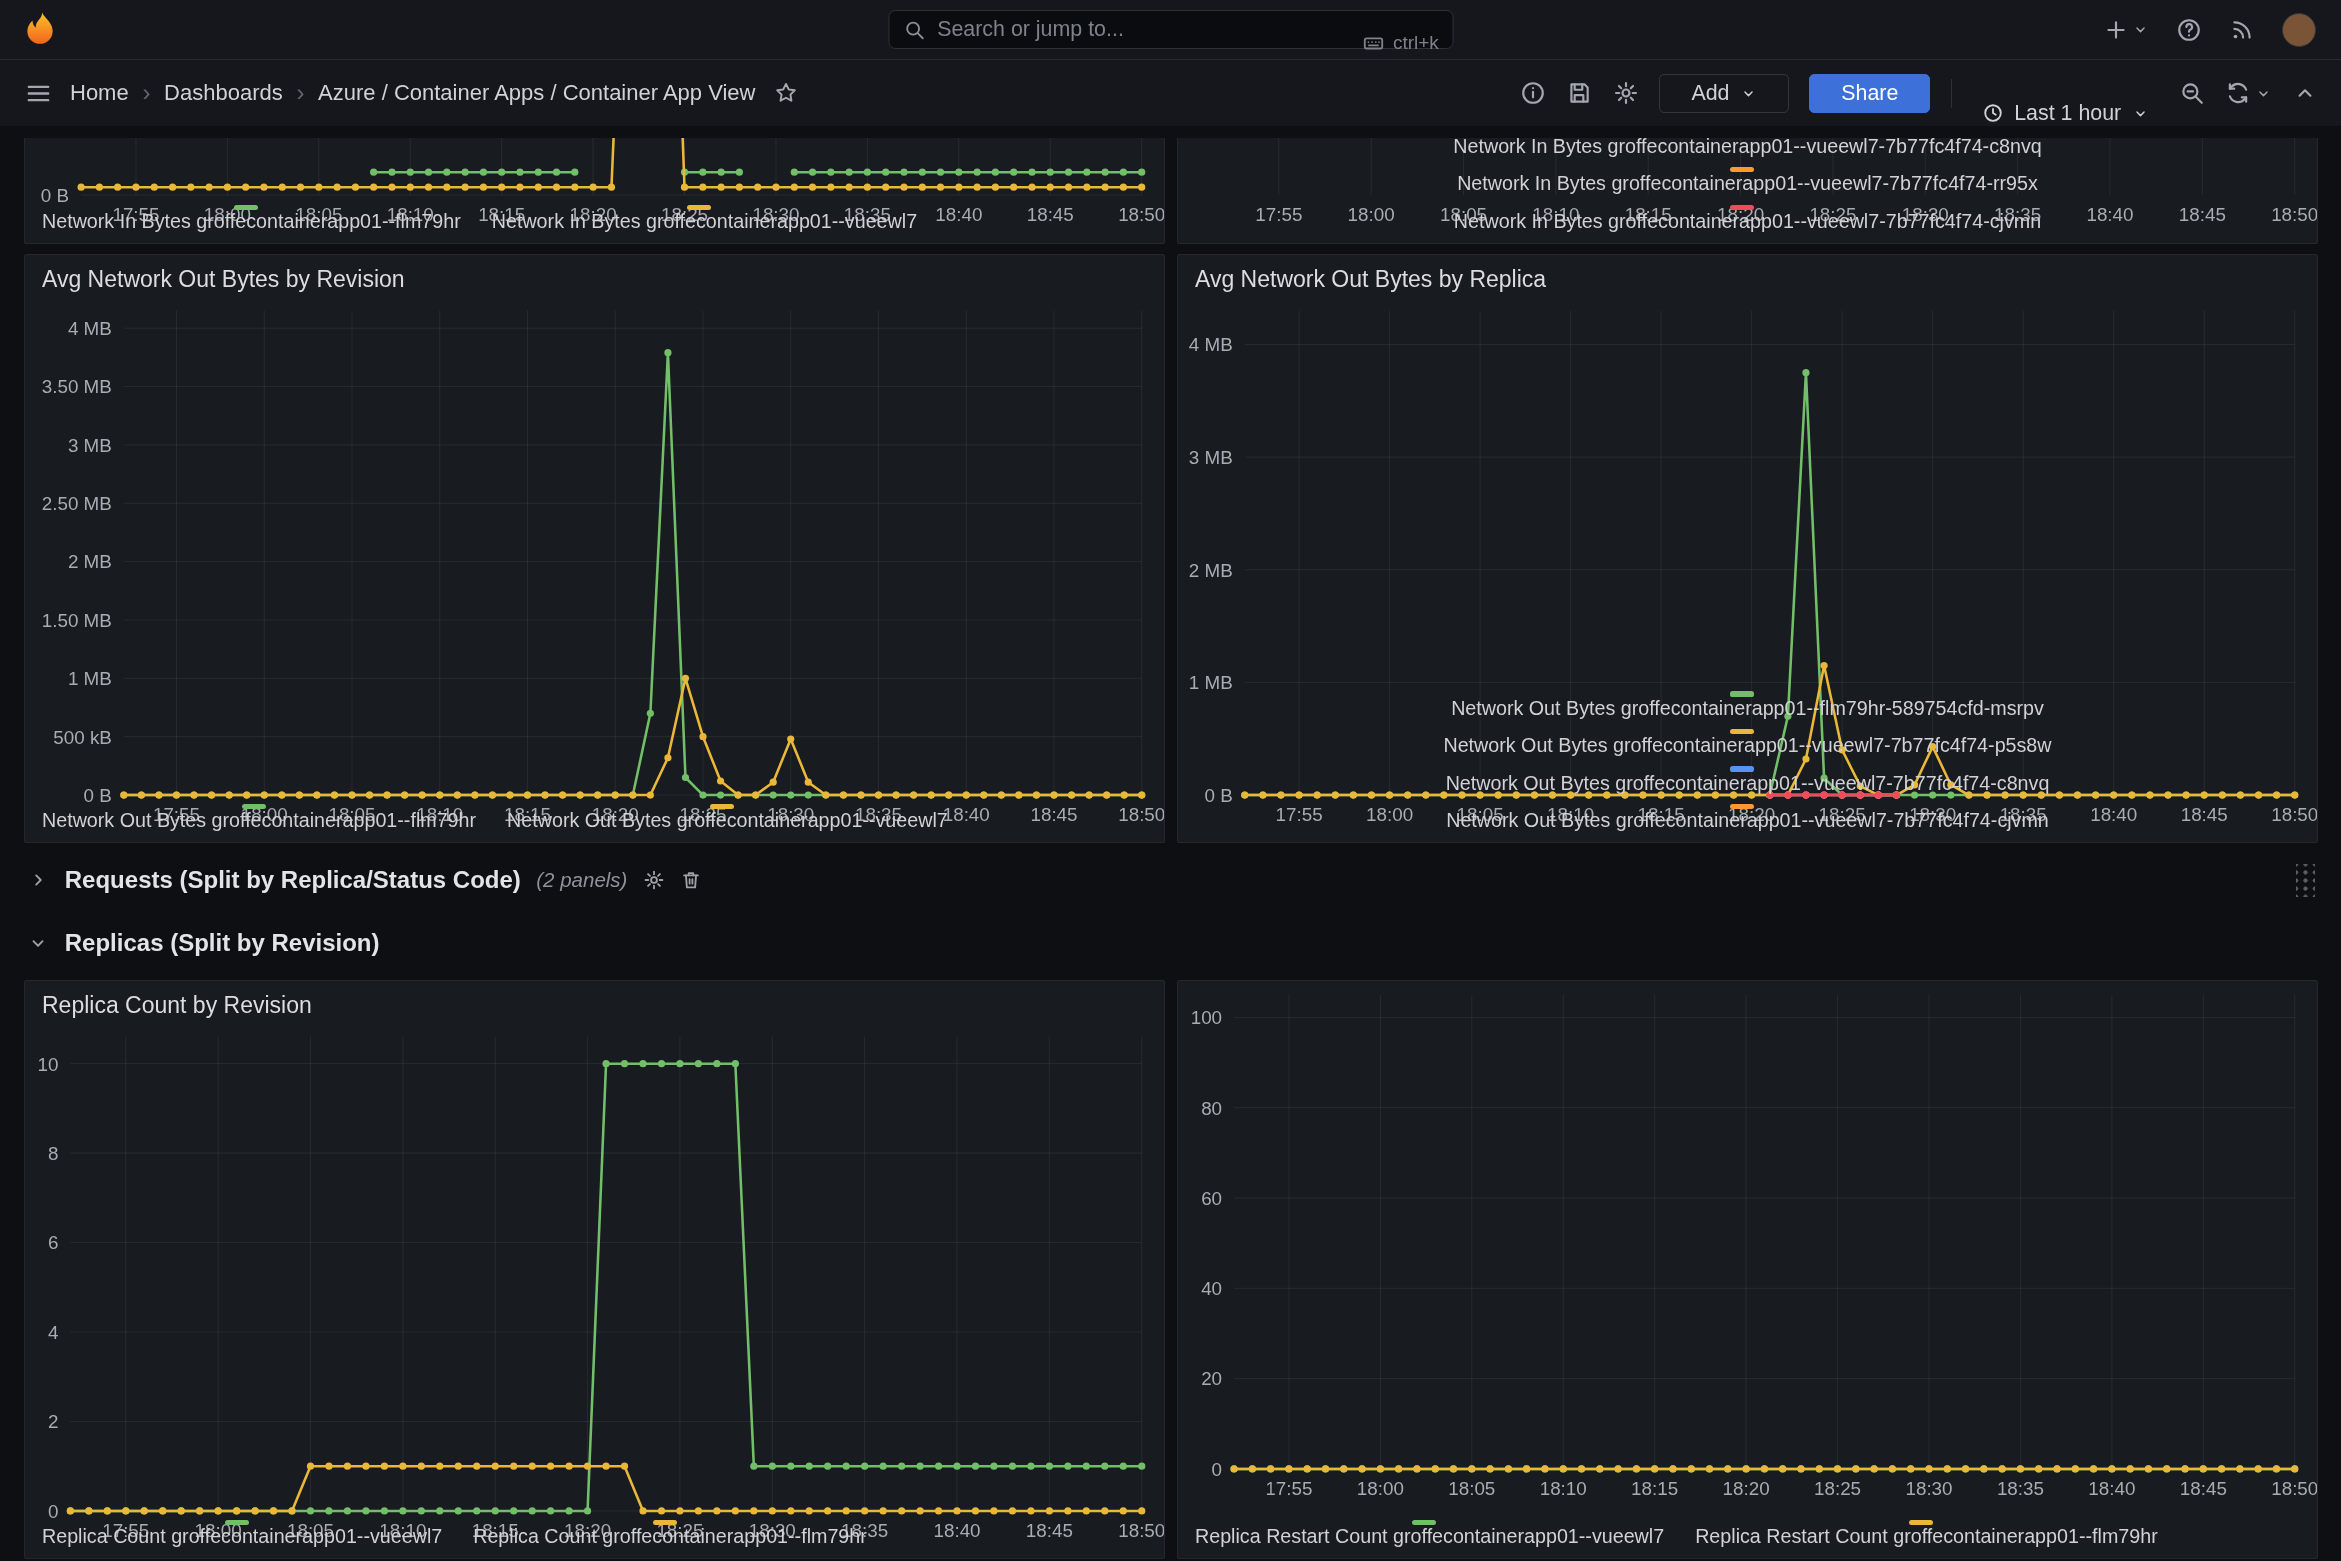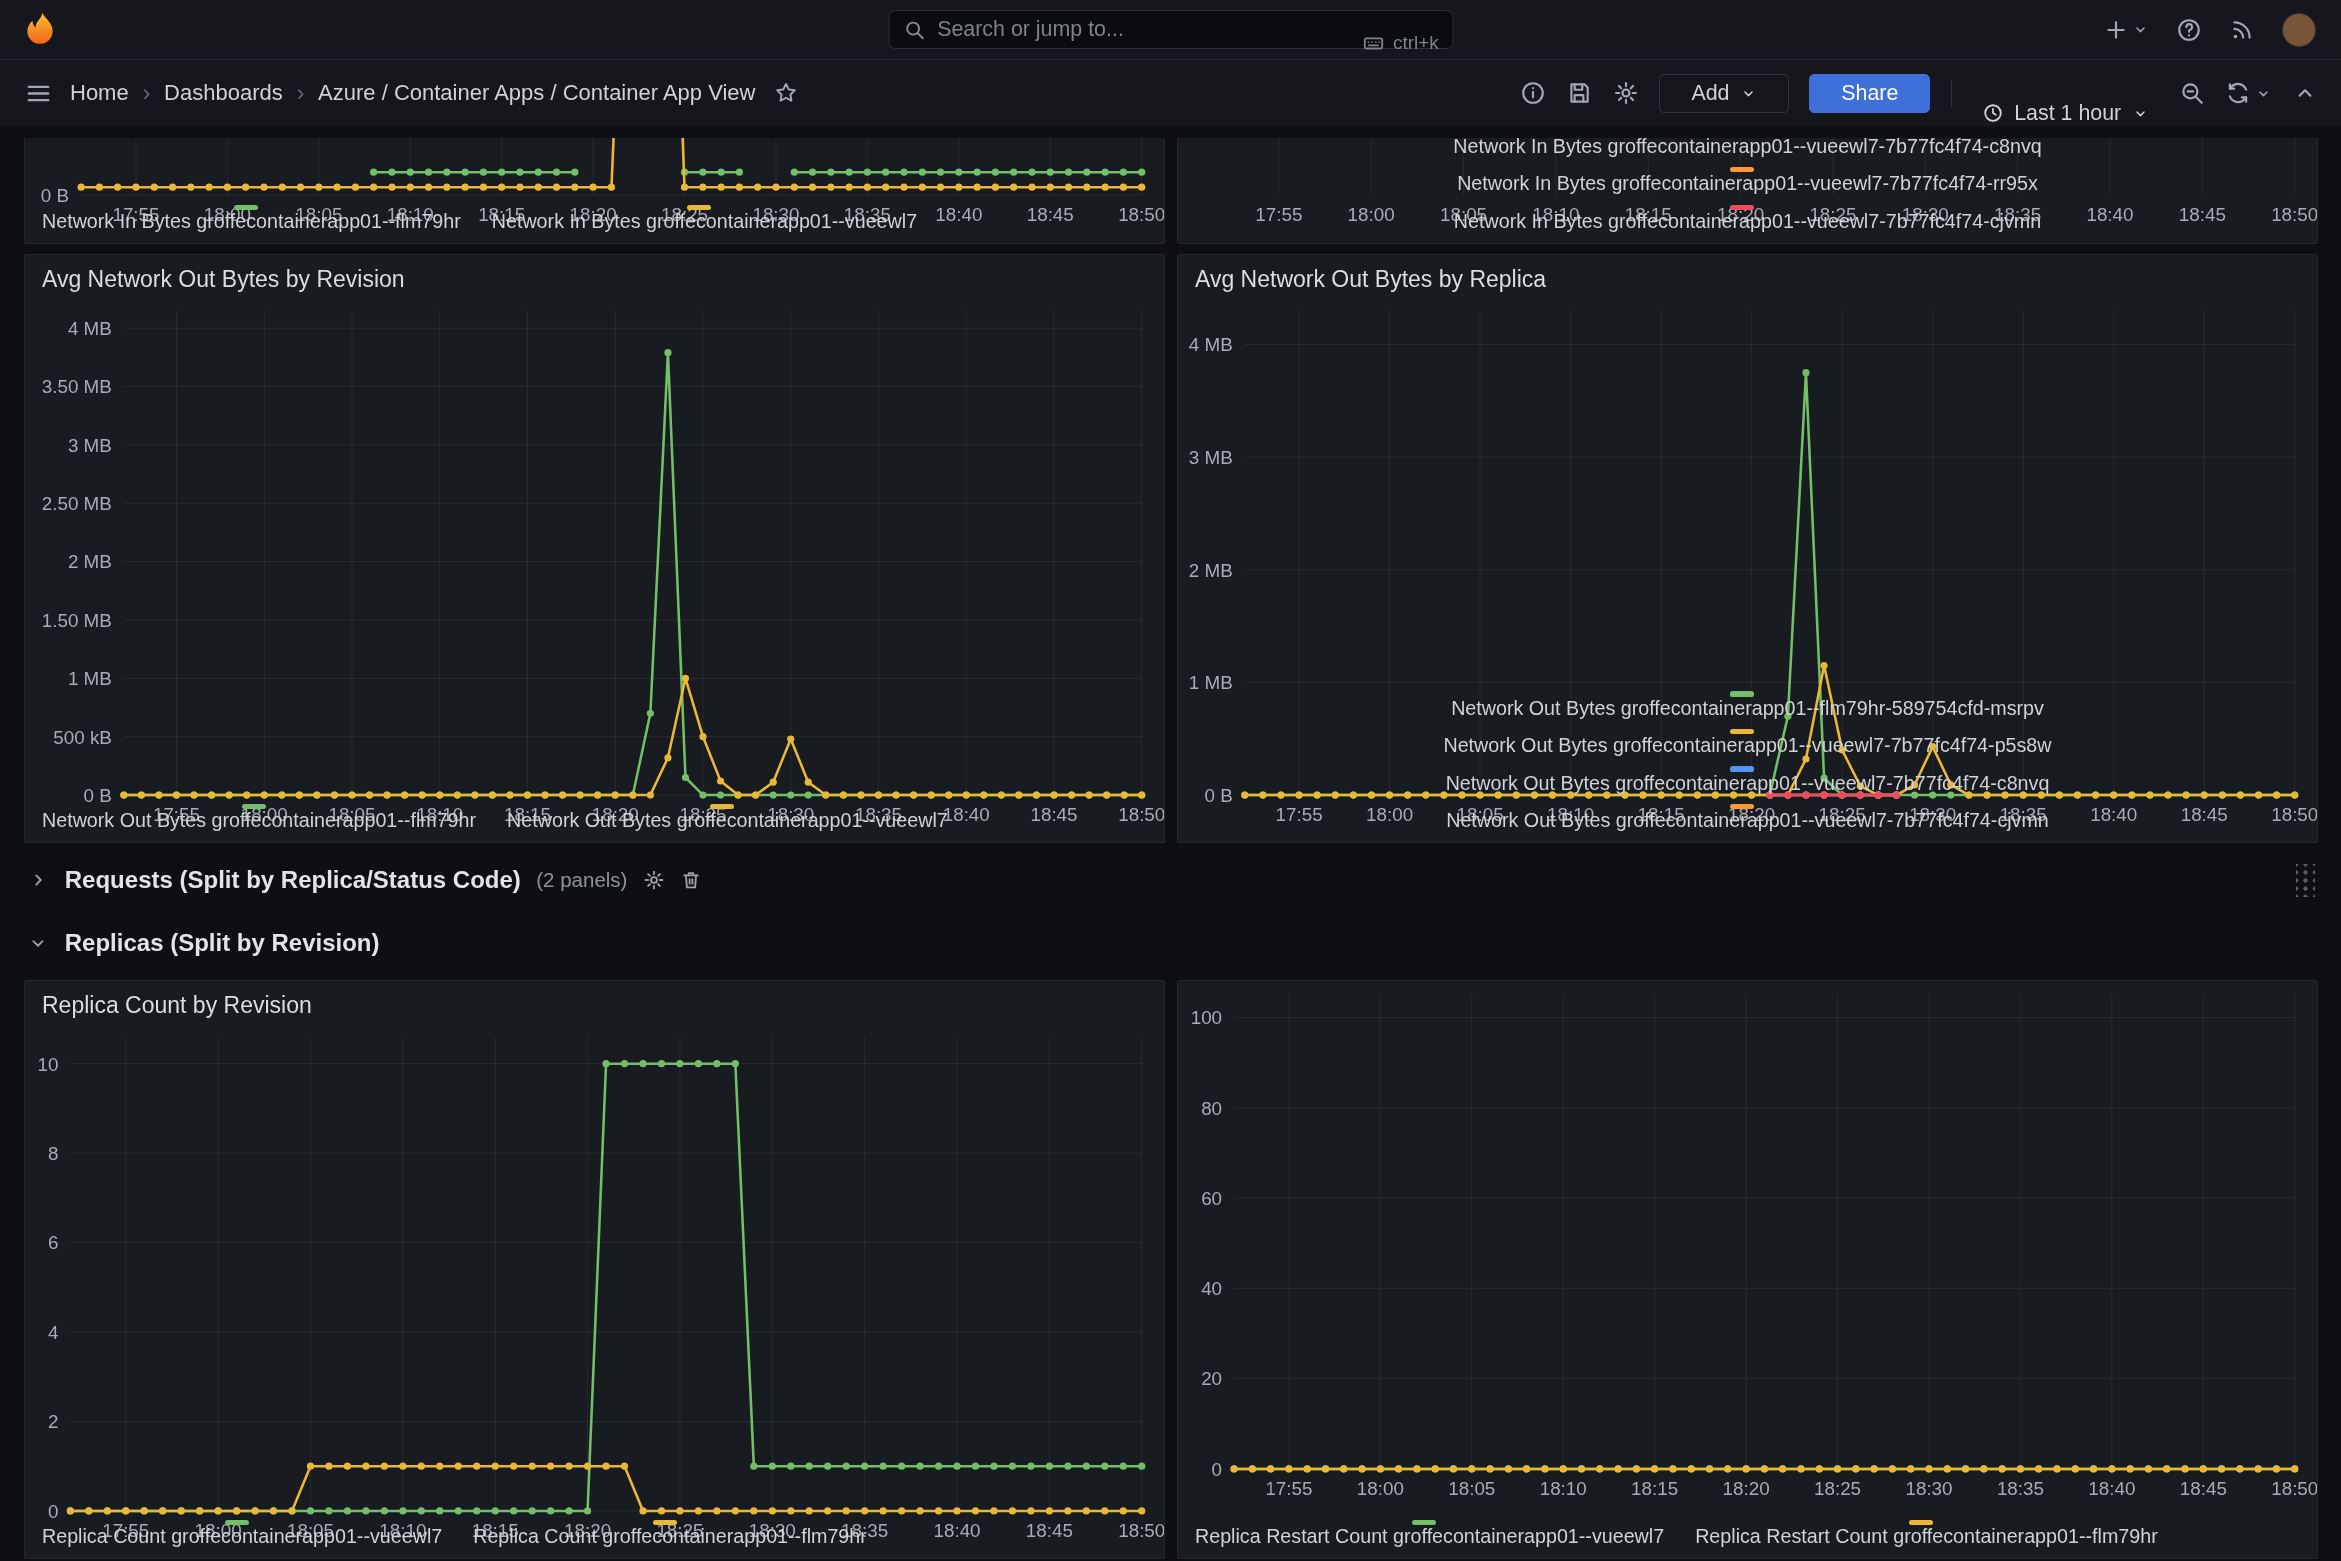--- a/index.html
+++ b/index.html
@@ -79,21 +79,21 @@
     padding:1.7px 17px 10.3px; display:flex; flex-wrap:wrap;
     column-gap:31px; row-gap:5.1px; font-size:19.7px; color:#d0d2d6; flex:none;
   }
   .legend.list{ flex-direction:column; flex-wrap:nowrap; row-gap:9.4px; }
   .legend-item{ display:inline-flex; align-items:center; cursor:pointer; line-height:23px; white-space:nowrap;flex-direction:column; }
   .legend-mark{ width:24px; height:5.1px; border-radius:2.6px; margin-right:10.3px; flex:none; }
 
   
   .section-row{ display:flex; align-items:center; gap:15.4px; height:53px; padding:0 3.4px; cursor:pointer; }
   .section-title{ font-size:24px; font-weight:700; color:#e3e4e8; }
-  .section-note{ font-size:20.5px; color:#8e939b; }
+  .section-note{ font-size:20.5px; font-style:italic; color:#8e939b; }
   .section-row .icon-btn{ color:#9da1a8; }
   .drag-dots{
     width:19px; height:33px; margin-left:auto; cursor:grab;
     background-image:radial-gradient(#5a5e66 2.1px, transparent 2.5px);
     background-size:9.4px 8.1px; background-position:center;
   }
   .dim{ color:#9da1a8; }
 </style>
 </head>
 <body>

